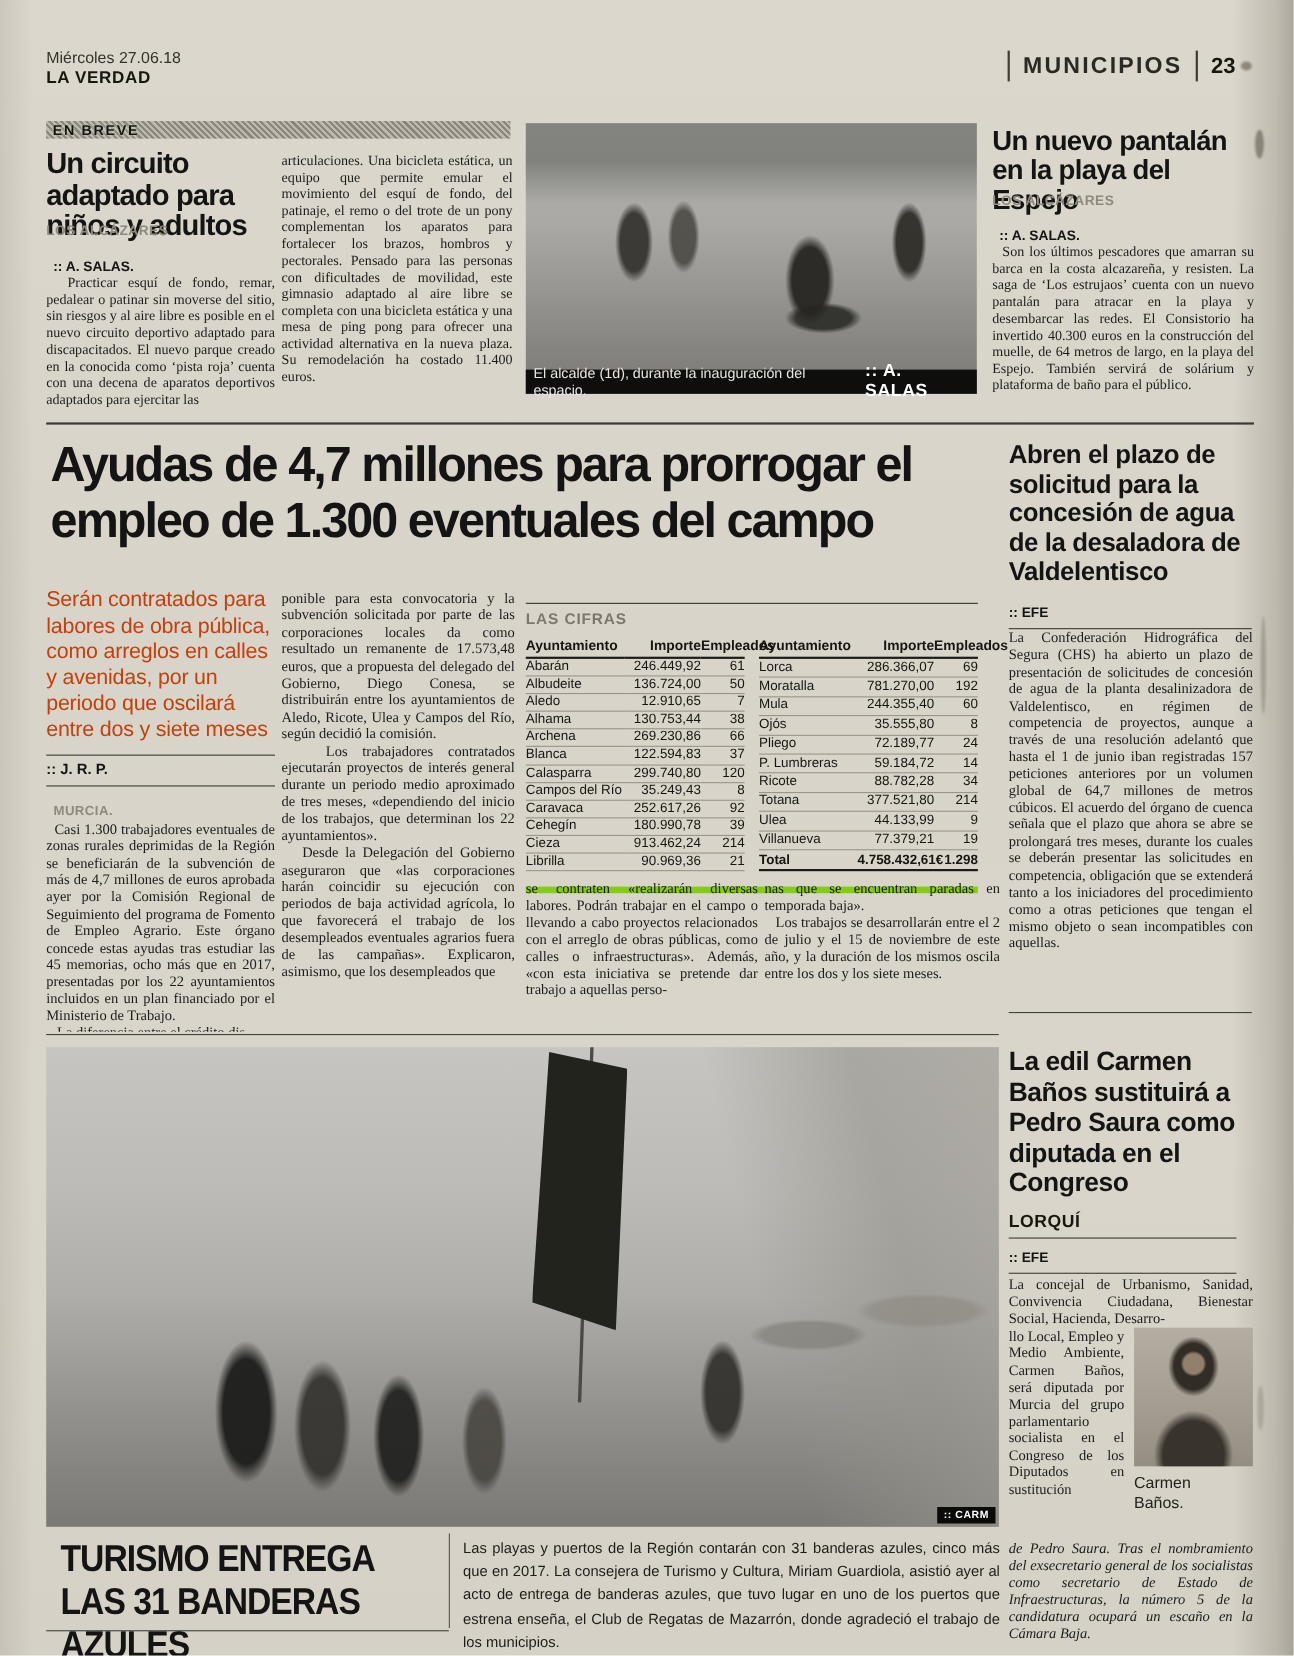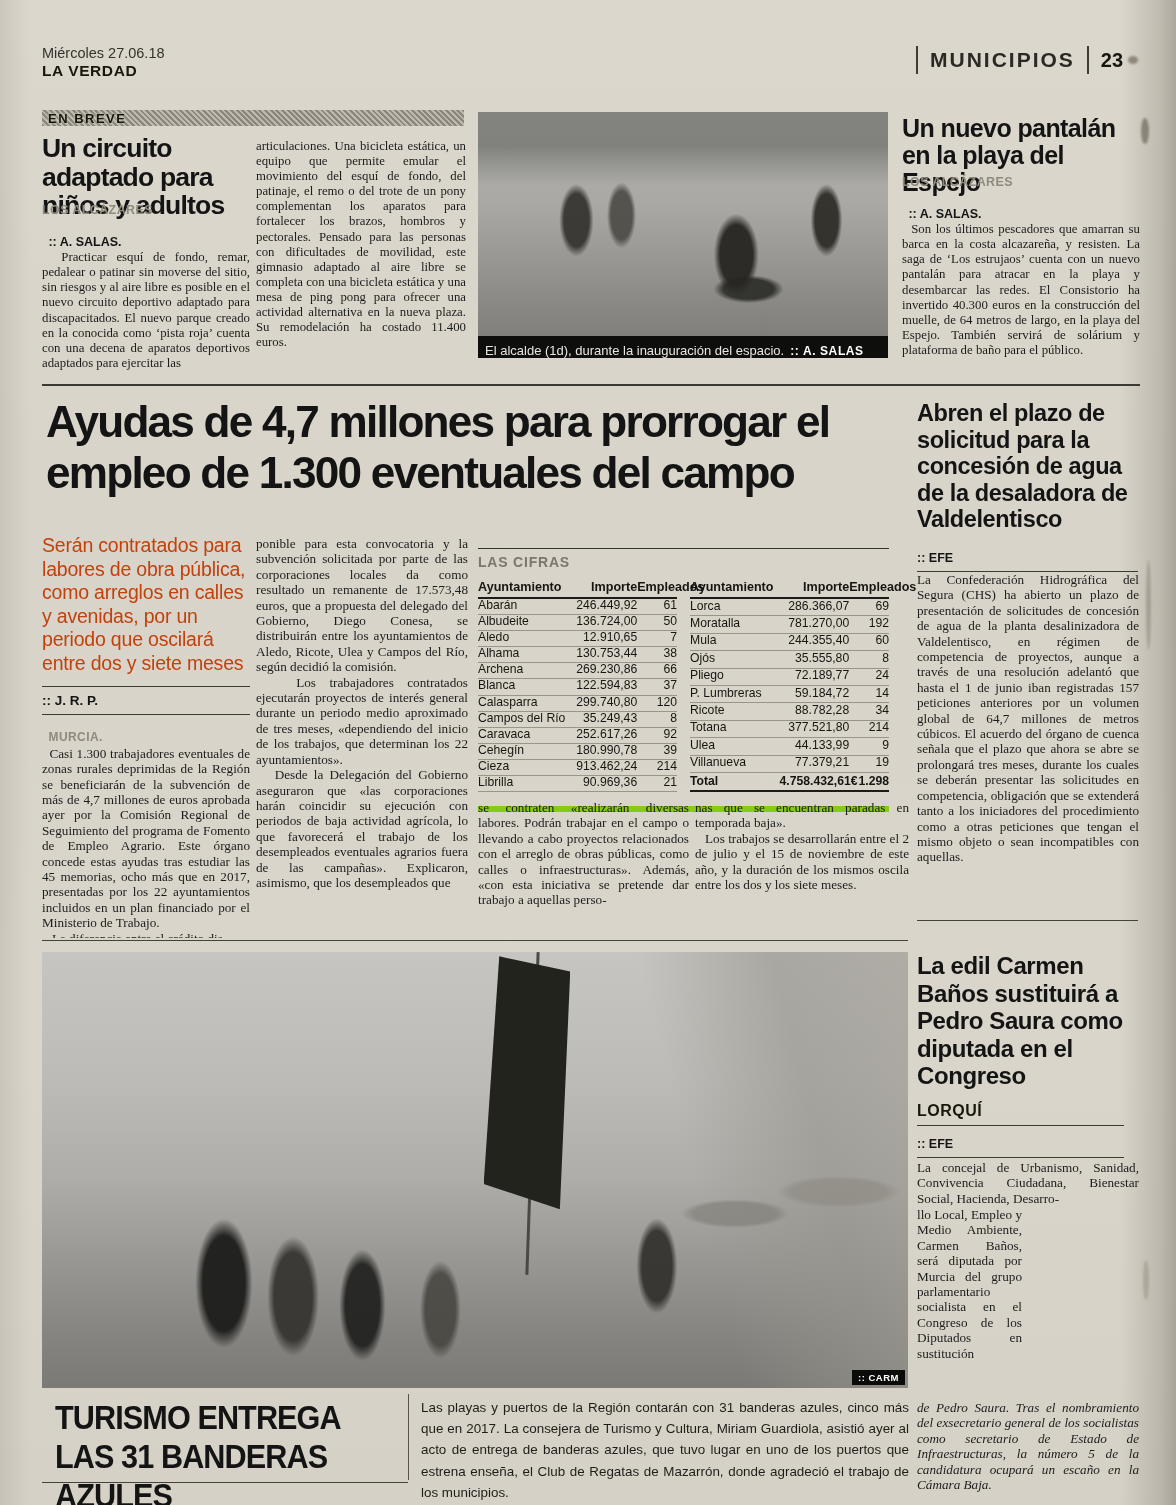--- a/index.html
+++ b/index.html
@@ -16,23 +16,23 @@
   .h-rail{font-size:23.5px;line-height:26.5px;letter-spacing:-0.4px;}
   .kicker{font-family:"Liberation Sans",sans-serif;font-weight:bold;font-size:12.5px;color:#8e8a7e;letter-spacing:.4px;}
   .byline{font-family:"Liberation Sans",sans-serif;font-weight:bold;font-size:12.5px;color:#141414;}
   .body-txt{font-size:13.2px;line-height:15.4px;text-align:justify;white-space:pre-wrap;color:#1c1c1c;}
   .body-sm{font-size:12.8px;line-height:15.1px;}
   .rule{background:#44423c;height:1px;}
   .photo{background-blend-mode:normal;}
   .caption-bar{
     position:absolute;left:0;right:0;bottom:0;height:22px;background:#0e0e0c;
     color:#e8e6e0;font-family:"Liberation Sans",sans-serif;font-size:13px;
-    display:flex;align-items:flex-end;padding:0 7px;gap:6px;
+    display:flex;align-items:center;padding:0 7px;gap:6px;
   }
-  .caption-credit{font-size:12px;font-weight:bold;letter-spacing:.6px;color:#fff;}
+  .caption-credit{font-size:16px;font-weight:bold;letter-spacing:.6px;color:#fff;}
   .enbreve-bar{
     background:repeating-linear-gradient(45deg,#8a867b 0 2px,#bdb9ae 2px 4px);
     display:flex;align-items:center;
   }
   .enbreve-label{
     font-family:"Liberation Sans",sans-serif;font-weight:bold;font-size:13px;color:#15140f;
     letter-spacing:1.5px;padding-left:6px;text-shadow:0 0 3px #c9c5ba,0 0 2px #c9c5ba;
   }
   .standfirst{font-family:"Liberation Sans",sans-serif;font-size:19.5px;line-height:23.5px;color:#c2410c;letter-spacing:-0.2px;}
   .byline-box{border-top:1px solid #3c3a34;border-bottom:1px solid #3c3a34;padding:4px 0 5px;}
@@ -313,19 +313,28 @@
 <div class="abs headline h-rail" style="left:917px;top:952px;width:210px;font-size:24px;line-height:27.5px;">La edil Carmen Baños sustituirá a Pedro Saura como diputada en el Congreso</div>
 <div class="abs byline-under sans" style="left:917px;top:1102px;width:207px;">
   <span style="font-size:16px;font-weight:bold;letter-spacing:.5px;color:#17160f;">LORQUÍ</span>
 </div>
 <div class="abs byline-under" style="left:917px;top:1134px;width:207px;">
   <span class="byline">:: EFE</span>
 </div>
 <div class="abs body-txt" style="left:917px;top:1160px;width:222px;">La concejal de Urbanismo, Sanidad, Convivencia Ciudadana, Bienestar Social, Hacienda, Desarro-</div>
 <div class="abs" style="left:917px;top:1207px;width:222px;display:flex;gap:9px;">
   <div class="body-txt" style="width:105px;">llo Local, Empleo y Medio Ambiente, Carmen Baños, será diputada por Murcia del grupo parlamentario socialista en el Congreso de los Diputados en sustitución</div>
+  <div style="width:108px;">
+    <div class="photo" style="width:108px;height:126px;
+         background:
+           radial-gradient(circle 15px at 50% 26%, rgba(150,132,112,.95) 0 60%, rgba(0,0,0,0) 78%),
+           radial-gradient(ellipse 32px 38px at 50% 28%, rgba(44,38,32,.95) 0 55%, rgba(0,0,0,0) 72%),
+           radial-gradient(ellipse 46px 52px at 50% 92%, rgba(52,46,40,.95) 0 60%, rgba(0,0,0,0) 78%),
+           linear-gradient(180deg,#b4ada1 0%,#a49d91 55%,#948d81 100%);"></div>
+    <div class="sans" style="margin-top:7px;font-size:14.5px;line-height:18px;color:#22211c;width:70px;">Carmen Baños.</div>
+  </div>
 </div>
 <div class="abs body-txt" style="left:917px;top:1400px;width:222px;height:98px;overflow:hidden;font-style:italic;">de Pedro Saura. Tras el nombramiento del exsecretario general de los socialistas como secretario de Estado de Infraestructuras, la número 5 de la candidatura ocupará un escaño en la Cámara Baja.</div>
 
 <div class="smudge" style="left:1128px;top:56px;width:10px;height:8px;"></div>
 <div class="smudge" style="left:1141px;top:118px;width:8px;height:26px;"></div>
 <div class="smudge" style="left:1146px;top:560px;width:5px;height:90px;opacity:.5;"></div>
 <div class="smudge" style="left:1143px;top:1260px;width:6px;height:40px;opacity:.4;"></div>
 
 </body></html>

